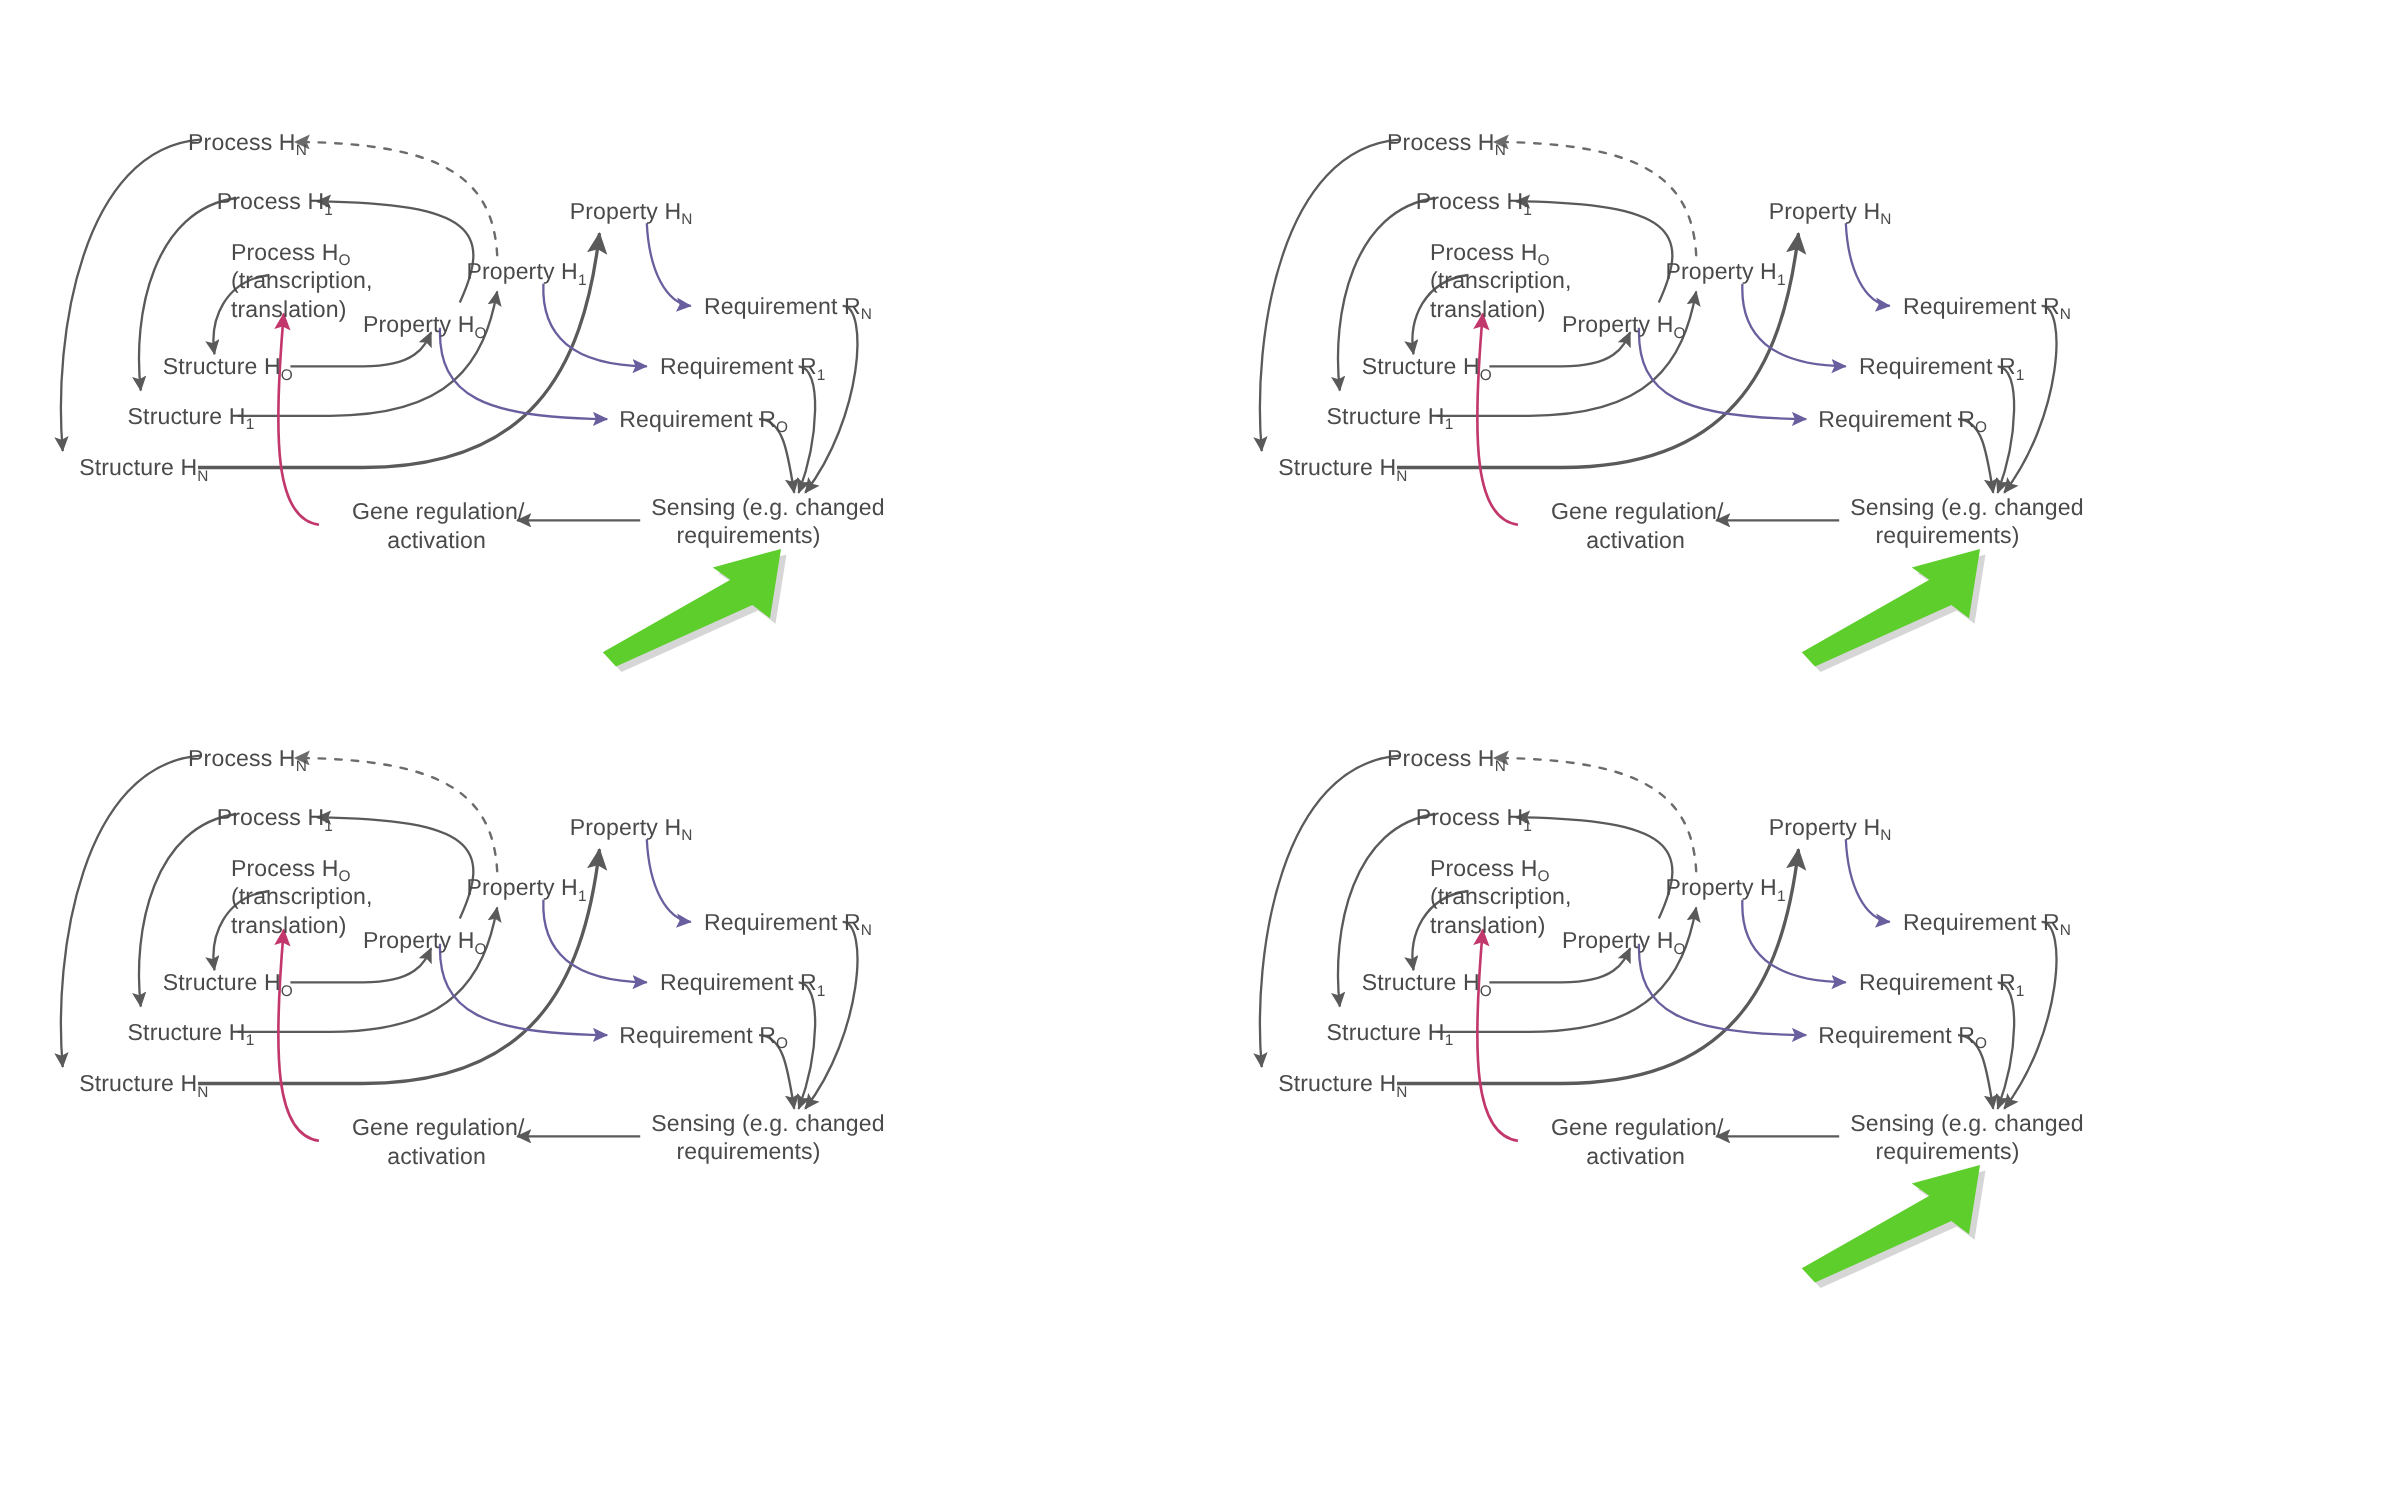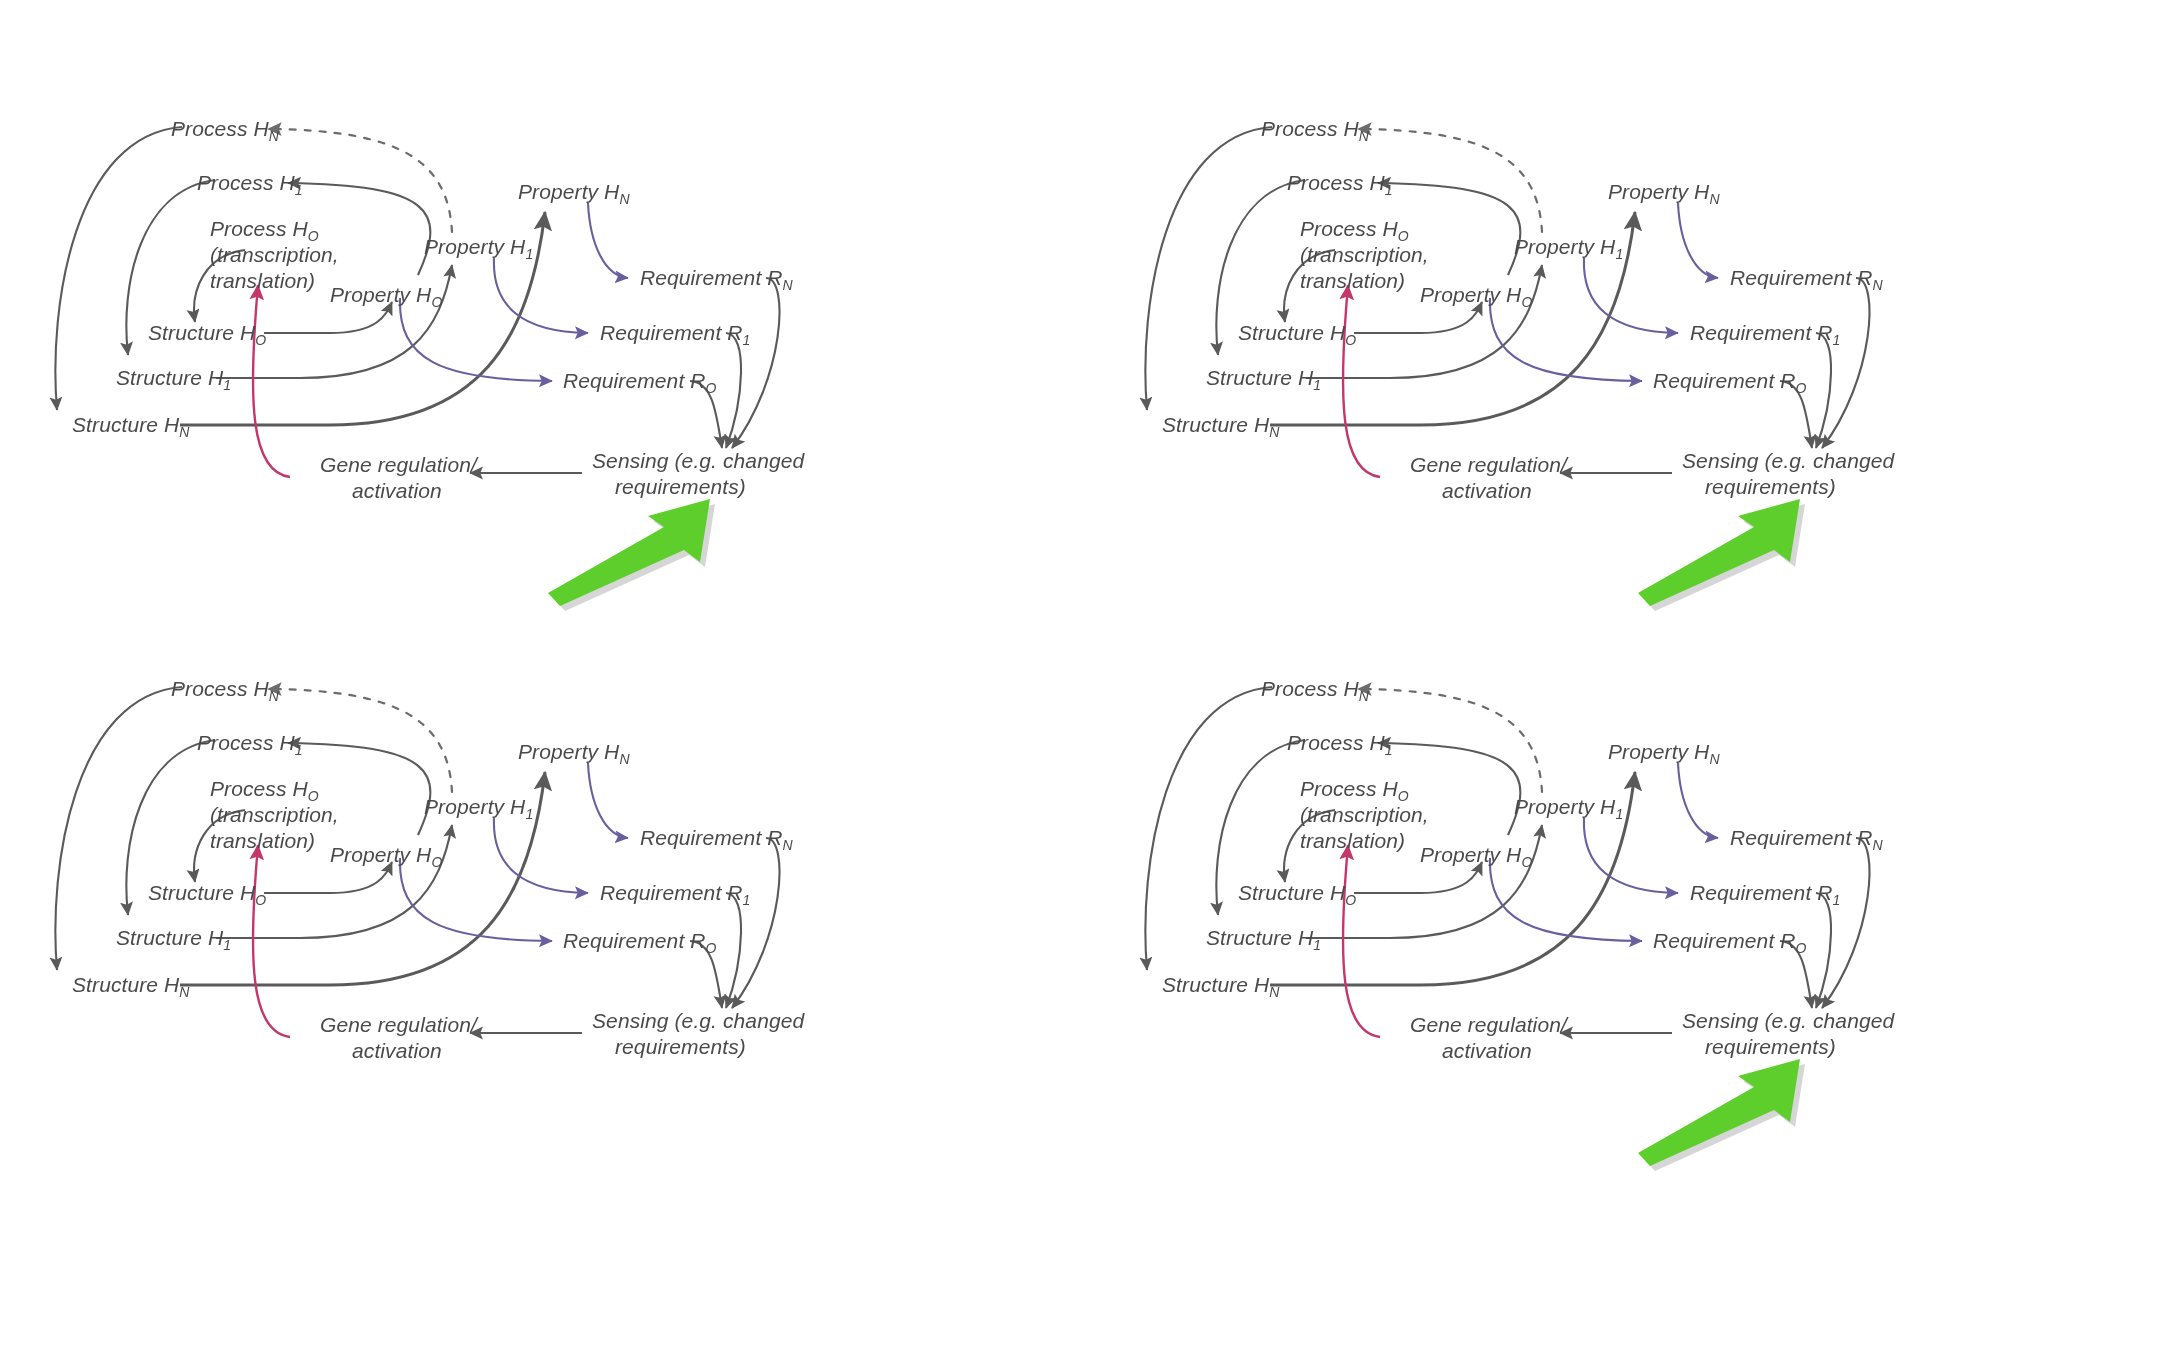--- a/index.html
+++ b/index.html
@@ -9,21 +9,21 @@
     font-family:"Liberation Sans", sans-serif;
     overflow:hidden;
     position:relative;
   }
   #canvas-root{
     position:absolute;left:0;top:0;width:2180px;height:1366px;
     background:#ffffff;
   }
   .panel{
     position:absolute;
-    width:1090px;height:600px;font-style:italic;
+    width:1090px;height:600px;
   }
   .panel-tl{left:0px;   top:40px;}
   .panel-tr{left:1090px;top:40px;}
   .panel-bl{left:0px;   top:600px;}
   .panel-br{left:1090px;top:600px;}
 
   .panel svg{display:block;width:1090px;height:600px;overflow:visible;}
 
   text.nodelabel{
     font-family:"Liberation Sans", sans-serif;

